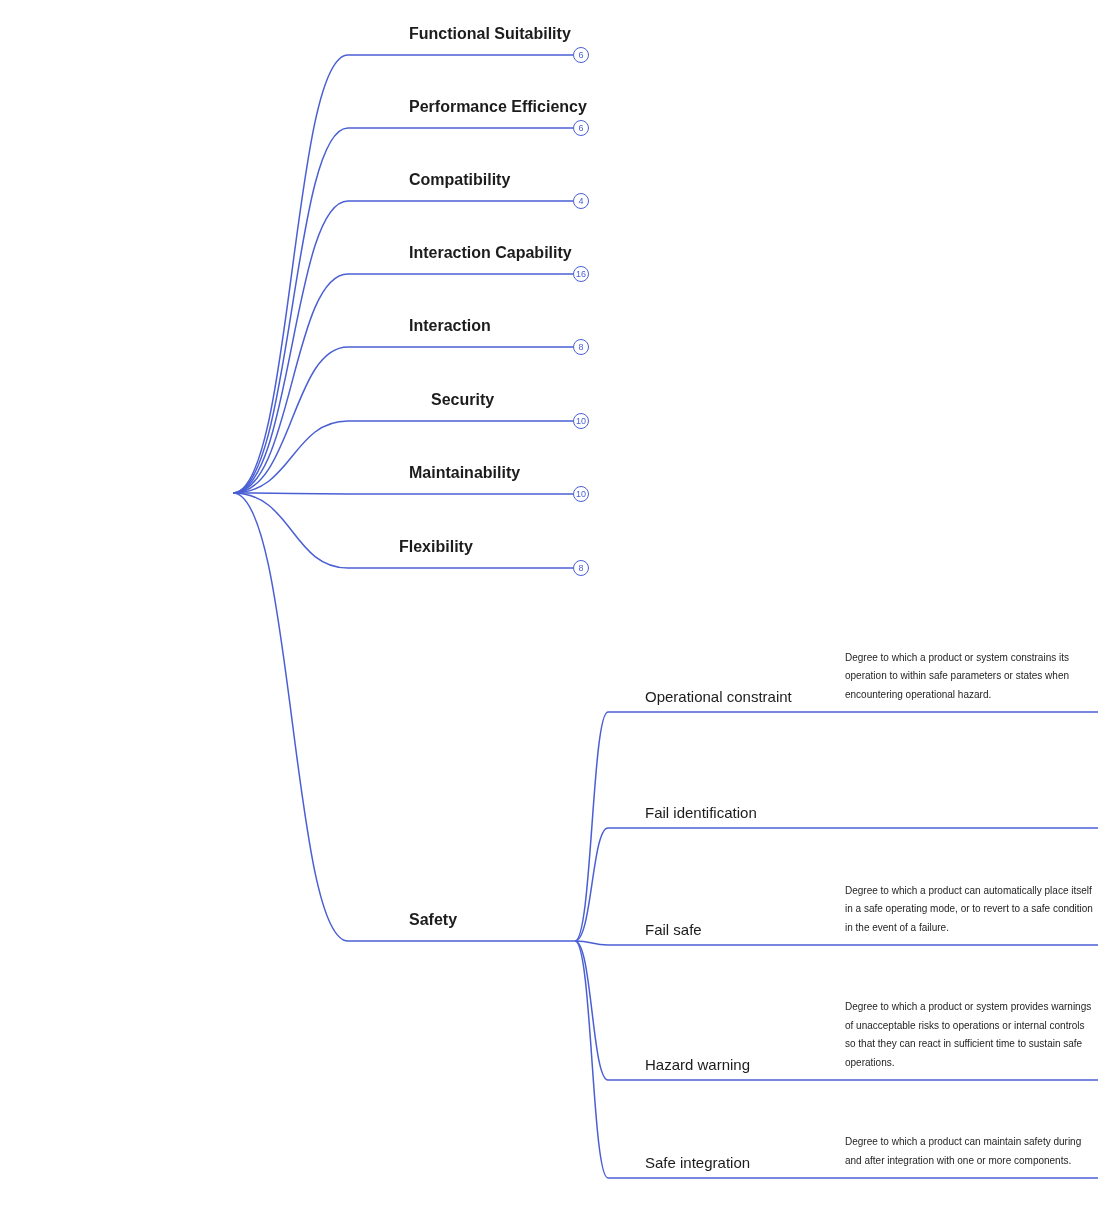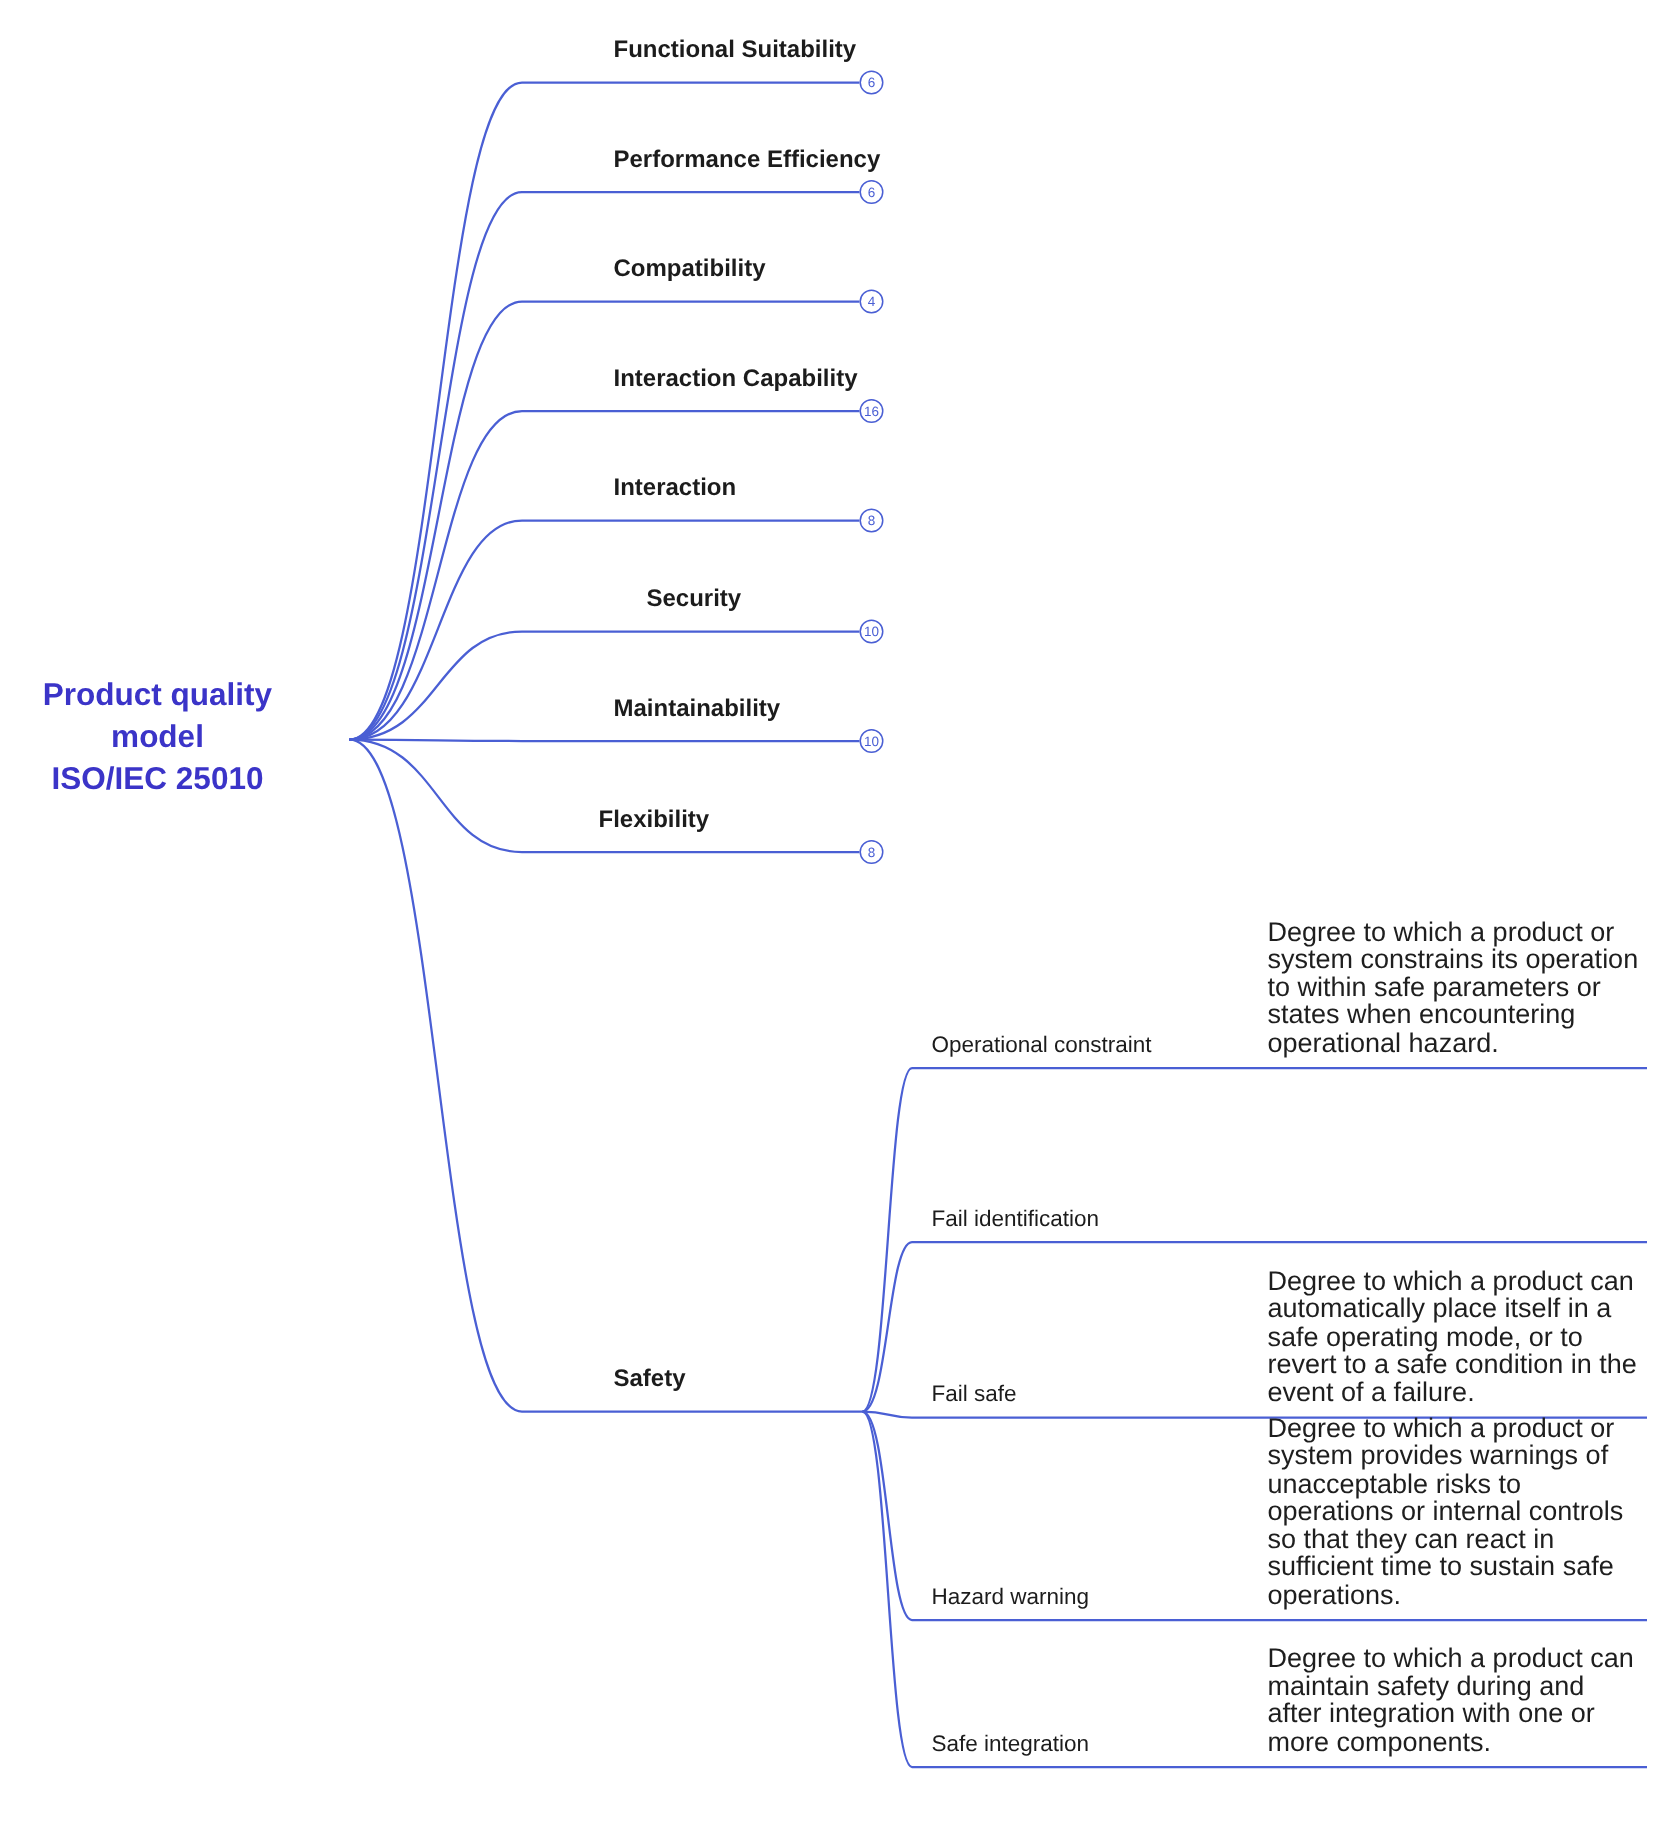--- a/index.html
+++ b/index.html
@@ -42,25 +42,26 @@
     cursor:pointer;
     margin-left:29px;
   }
   .child-label{
     position:absolute;
     font-size:15px;
     font-weight:normal;
     color:var(--label_text, #1c1c1c);
     white-space:nowrap;
     cursor:pointer;
+    margin-left:24px;
   }
   .desc{
     position:absolute;
     width:252px;
-    font-size:18px;
+    font-size:10px;
     line-height:18.5px;
     color:#1e1e1e;
   }
   .badge{
     position:absolute;
     width:16px;
     height:16px;
     box-sizing:border-box;
     border:1px solid var(--line, #4a5fd4);
     border-radius:50%;
@@ -108,25 +109,20 @@
       <path d="M575,941 C592,941 592,1178 608,1178"></path>
 
       <line x1="608" y1="712" x2="1098" y2="712"></line>
       <line x1="608" y1="828" x2="1098" y2="828"></line>
       <line x1="608" y1="945" x2="1098" y2="945"></line>
       <line x1="608" y1="1080" x2="1098" y2="1080"></line>
       <line x1="608" y1="1178" x2="1098" y2="1178"></line>
     </g>
   </svg>
 
-  <div class="root-label">
-    <div>Product quality</div>
-    <div>model</div>
-    <div>ISO/IEC 25010</div>
-  </div>
 
   <div class="branch-label" style="left:380px;top:25px">Functional Suitability</div>
   <div class="branch-label" style="left:380px;top:98px">Performance Efficiency</div>
   <div class="branch-label" style="left:380px;top:171px">Compatibility</div>
   <div class="branch-label" style="left:380px;top:244px">Interaction Capability</div>
   <div class="branch-label" style="left:380px;top:317px">Interaction</div>
   <div class="branch-label" style="left:402px;top:391px">Security</div>
   <div class="branch-label" style="left:380px;top:464px">Maintainability</div>
   <div class="branch-label" style="left:370px;top:538px">Flexibility</div>
   <div class="branch-label" style="left:380px;top:911px">Safety</div>

